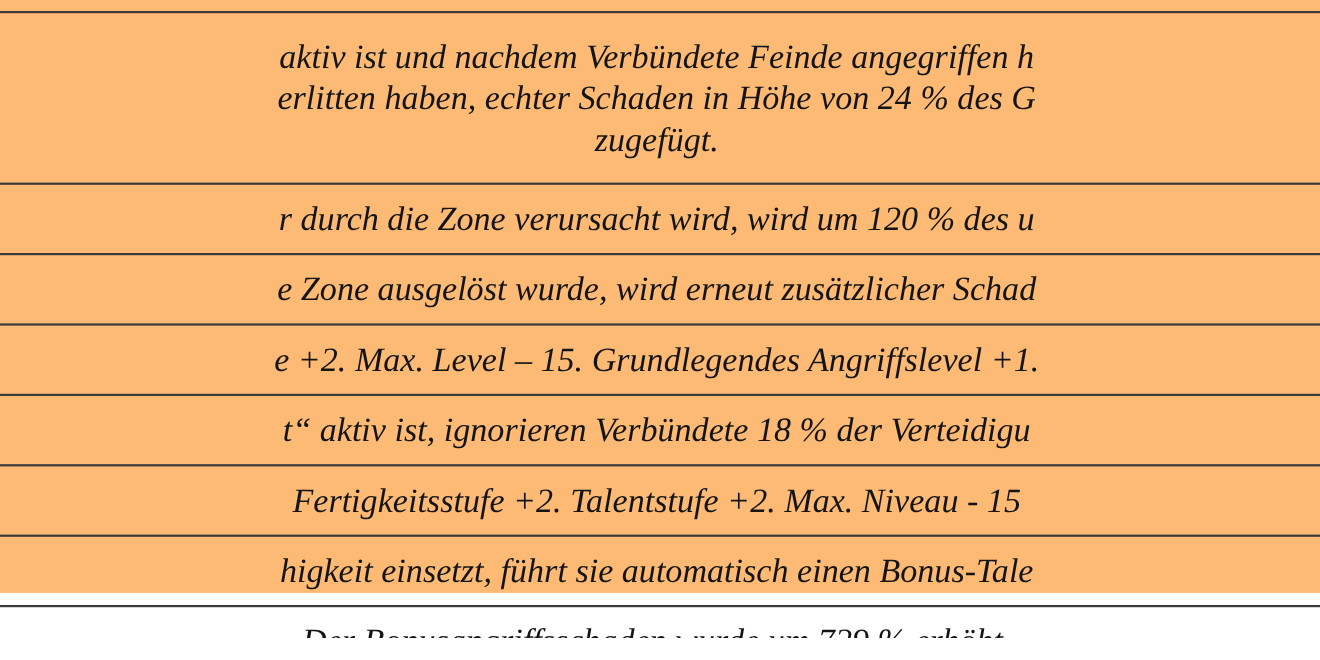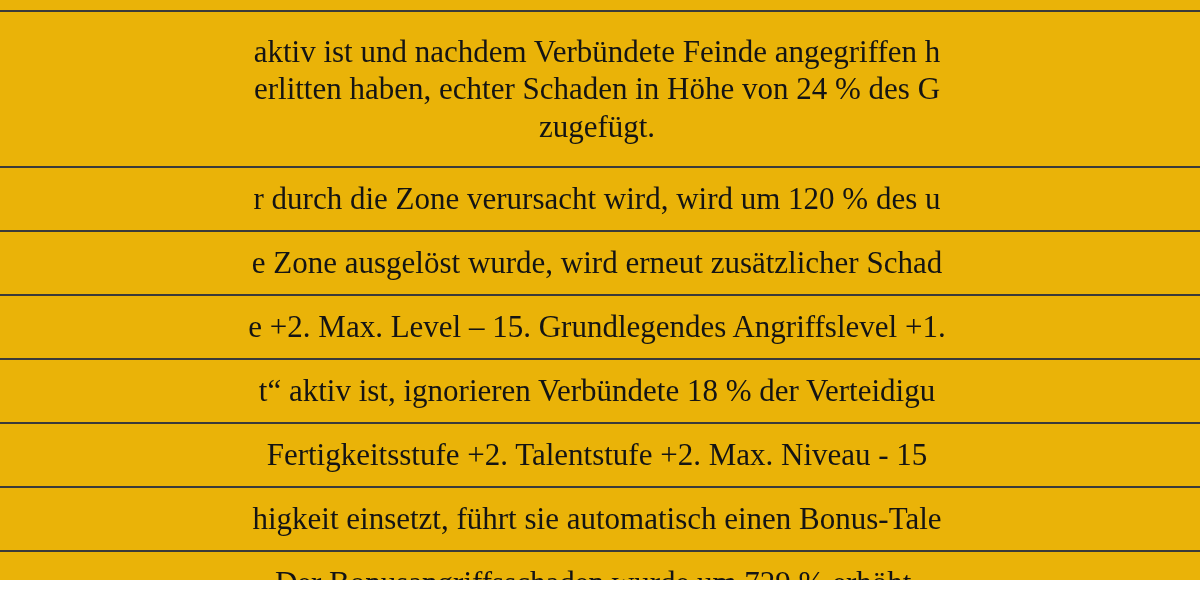--- a/index.html
+++ b/index.html
@@ -11,23 +11,24 @@
     overflow: hidden;
   }
   body {
     font-family: "Liberation Serif", "DejaVu Serif", serif;
     color: #1a1a1a;
   }
 
   .page {
     position: relative;
     width: 1200px;
-    height: 600px;
-    background: #eab308;
+    height: 539px;
+    background: #fdba74;
     box-sizing: border-box;
+    font-style: italic;
   }
 
   
   .table-clip {
     position: absolute;
     left: 0;
     top: 10px;
     width: 1200px;
     height: 570px;
     overflow: hidden;

